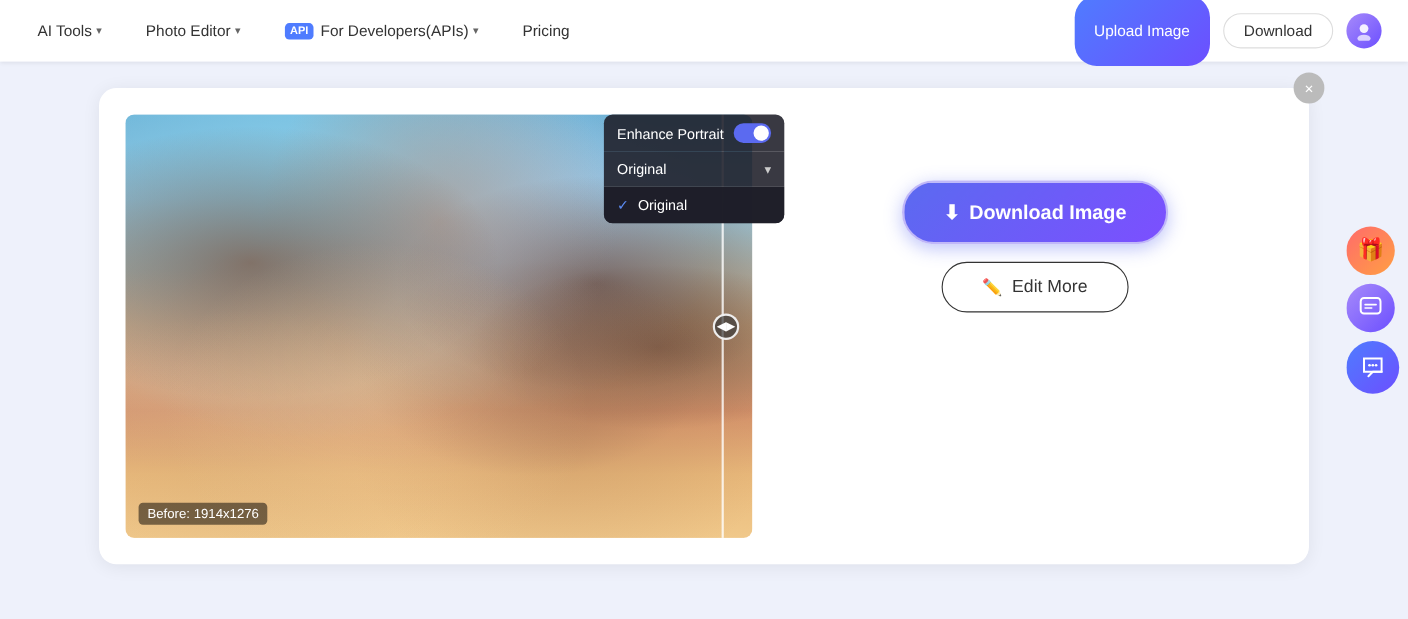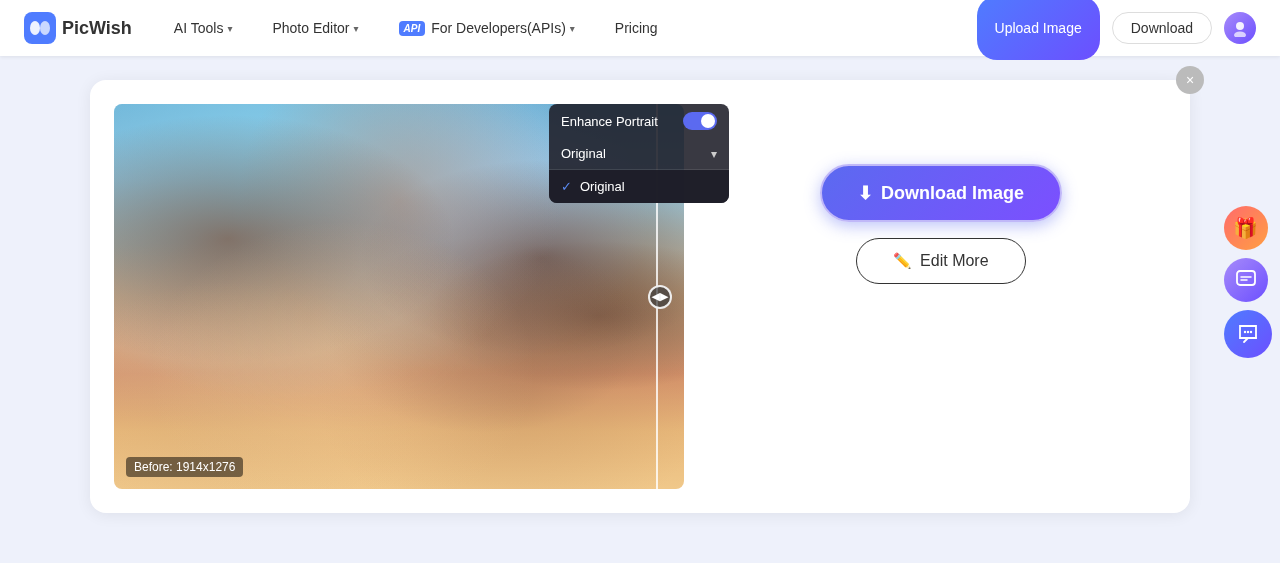--- a/index.html
+++ b/index.html
@@ -60,21 +60,20 @@
       color: #666;
     }
     .api-badge {
       background: #4f7cff;
       color: #fff;
       font-size: 10px;
       font-weight: 700;
       padding: 2px 5px;
       border-radius: 4px;
       margin-right: 2px;
-      font-style: italic;
     }
     .header-actions {
       display: flex;
       align-items: center;
       gap: 12px;
     }
     .btn-upload {
       background: linear-gradient(135deg, #4f7cff, #6c4fff);
       color: #fff;
       border: none;
@@ -241,21 +240,21 @@
       z-index: 12;
       margin-top: 47px;
     }
 
     
     .dropdown-overlay {
       position: absolute;
       top: 0;
       left: 435px;
       z-index: 50;
-      width: 180px;
+      width: 164px;
     }
 
     .enhance-toggle-bar {
       background: rgba(30,30,40,0.88);
       color: #fff;
       padding: 8px 12px;
       border-radius: 8px 8px 0 0;
       display: flex;
       align-items: center;
       justify-content: space-between;
@@ -406,28 +405,20 @@
       font-size: 18px;
       width: 48px;
       height: 48px;
       border-radius: 50%;
     }
   </style>
 </head>
 <body>
 
 <header class="header">
-  <div class="logo">
-    <svg class="logo-icon" viewBox="0 0 32 32" fill="none">
-      <rect width="32" height="32" rx="8" fill="#4f7cff"></rect>
-      <ellipse cx="11" cy="16" rx="5" ry="7" fill="white" opacity="0.9"></ellipse>
-      <ellipse cx="21" cy="16" rx="5" ry="7" fill="white" opacity="0.7"></ellipse>
-    </svg>
-    <span class="logo-text">PicWish</span>
-  </div>
 
   <nav class="nav">
     <div class="nav-item">
       <span>AI Tools</span>
       <span class="chevron">▾</span>
     </div>
     <div class="nav-item">
       <span>Photo Editor</span>
       <span class="chevron">▾</span>
     </div>

